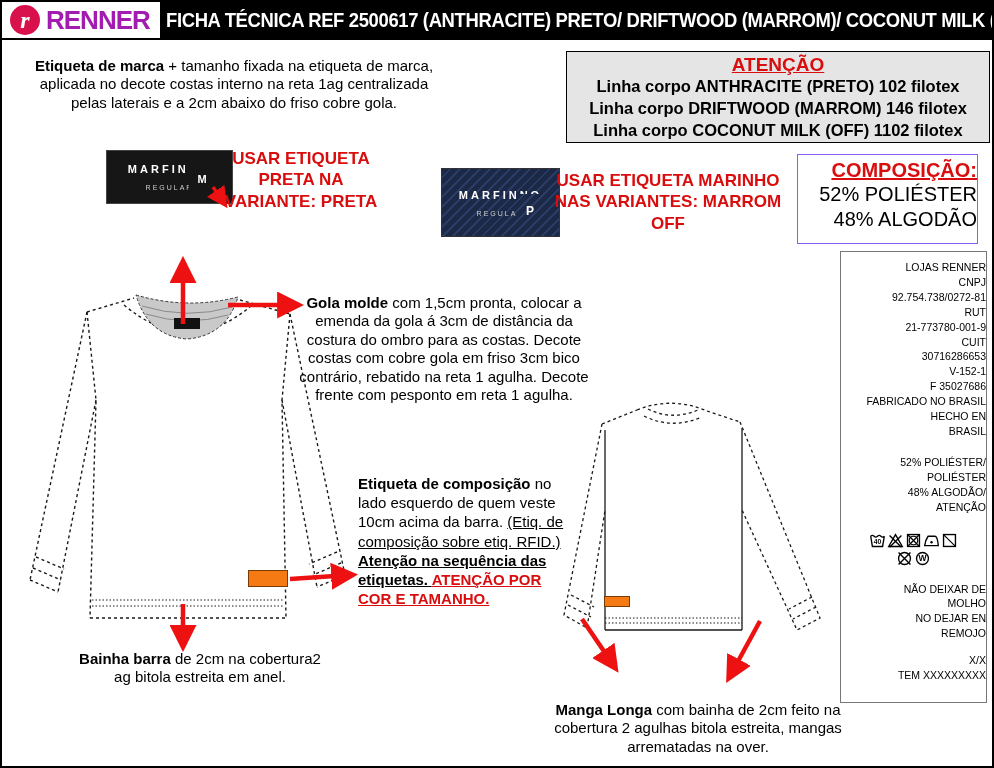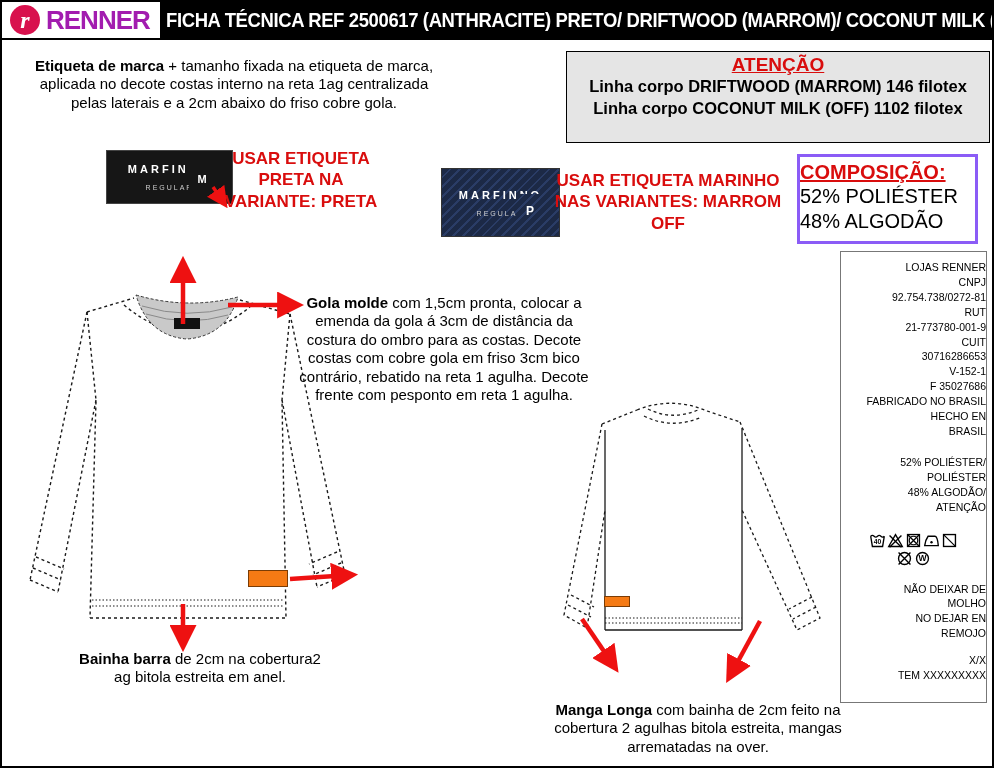--- a/index.html
+++ b/index.html
@@ -30,21 +30,21 @@
   .tag .brand{font-size:11px;letter-spacing:3px;font-weight:bold;}
   .tag .fit{font-size:7px;letter-spacing:2px;color:#cfcfcf;margin-top:9px;}
   #black-label{left:60px;top:148px;width:127px;height:54px;background:#161616;border:1px solid #444;}
   #black-tab{left:187px;top:162px;width:26px;height:30px;background:#161616;color:#fff;display:flex;align-items:center;justify-content:center;font-size:11px;font-weight:bold;}
   #navy-label{left:395px;top:166px;width:119px;height:69px;border:1px solid #333;
     background:repeating-linear-gradient(135deg,#1c2946 0 5px,#2a3c66 5px 7px);}
   #navy-tab{left:514px;top:192px;width:28px;height:33px;color:#fff;display:flex;align-items:center;justify-content:center;font-size:12px;font-weight:bold;
     background:repeating-linear-gradient(135deg,#1c2946 0 5px,#2a3c66 5px 7px);}
   .label-note{font-size:17px;line-height:1.25;}
 
-  #comp-box{left:795px;top:152px;width:181px;height:90px;border:3px solid #8b5cf6;text-align:left;padding-top:4px;}
+  #comp-box{left:795px;top:152px;width:181px;height:90px;border:1px solid #8b5cf6;text-align:right;padding-top:4px;}
   #comp-title{font-size:20px;font-weight:bold;color:#d90d0d;text-decoration:underline;}
   .comp-line{font-size:20px;line-height:1.25;color:#000;}
 
   
   #care-panel{left:838px;top:249px;width:147px;height:452px;border:1px solid #777;text-align:center;font-size:10.5px;line-height:1.42;color:#000;padding-top:8px;}
   .panel-gap{height:16px;}
   .sym-row{display:flex;justify-content:center;gap:1px;margin:1px 0;}
   .sym{width:17px;height:17px;}
 
   .txtline{display:block;text-align:right;}
@@ -67,20 +67,21 @@
       <div id="title-text">FICHA TÉCNICA REF 2500617 (ANTHRACITE) PRETO/ DRIFTWOOD (MARROM)/ COCONUT MILK (OFF)</div>
     </div>
   </div>
 
   <div class="abs note center" style="left:22px;top:55px;width:420px;">
     <span class="bold">Etiqueta de marca</span><span> + tamanho fixada na etiqueta de marca, aplicada no decote costas interno na reta 1ag centralizada pelas laterais e a 2cm abaixo do friso cobre gola.</span>
   </div>
 
   <div id="atencao-box" class="abs">
     <div id="atencao-title">ATENÇÃO</div>
+    <div class="atencao-line">Linha corpo ANTHRACITE (PRETO) 102 filotex</div>
     <div class="atencao-line">Linha corpo DRIFTWOOD (MARROM) 146 filotex</div>
     <div class="atencao-line">Linha corpo COCONUT MILK (OFF) 1102 filotex</div>
   </div>
 
   <div id="black-label" class="abs tag">
     <span class="brand">MARFINNO</span>
     <span class="fit">REGULAR</span>
   </div>
   <div id="black-tab" class="abs">M</div>
   <div class="abs redbold center label-note" style="left:213px;top:146px;width:172px;">USAR ETIQUETA PRETA NA VARIANTE: PRETA</div>
@@ -202,20 +203,23 @@
     <path d="M43,228 L180,228 M43,233 L180,233" stroke="#1a1a1a" stroke-width="1.1" fill="none" stroke-dasharray="1.5,2"></path>
   </svg>
 
   <div class="abs" style="left:246px;top:568px;width:40px;height:17px;background:#f57a14;border:1px solid #7a3c05;"></div>
   <div class="abs" style="left:602px;top:594px;width:26px;height:11px;background:#f57a14;border:1px solid #7a3c05;"></div>
 
   <div class="abs note center" style="left:296px;top:292px;width:292px;">
     <span class="bold">Gola molde</span><span> com 1,5cm pronta, colocar a emenda da gola á 3cm de distância da costura do ombro para as costas. Decote costas com cobre gola em friso 3cm bico contrário, rebatido na reta 1 agulha. Decote frente com pesponto em reta 1 agulha.</span>
   </div>
 
+  <div class="abs note" style="left:356px;top:472px;width:213px;text-align:left;font-size:15px;line-height:1.28;">
+    <span class="bold">Etiqueta de composição </span><span>no lado esquerdo de quem veste 10cm acima da barra. </span><span class="u">(Etiq. de composição sobre etiq. RFID.) </span><span class="bold u">Atenção na sequência das etiquetas. </span><span class="redbold u">ATENÇÃO POR COR E TAMANHO.</span>
+  </div>
 
   <div class="abs note center" style="left:70px;top:648px;width:256px;">
     <span class="bold">Bainha barra</span><span> de 2cm na cobertura2 ag bitola estreita em anel.</span>
   </div>
 
   <div class="abs note center" style="left:534px;top:680px;width:324px;margin-top:19px;">
     <span class="bold">Manga Longa</span><span> com bainha de 2cm feito na cobertura 2 agulhas bitola estreita, mangas arrematadas na over.</span>
   </div>
 
   <svg class="lineart" style="left:0;top:0;pointer-events:none;" width="994" height="768" viewBox="0 0 994 768">

